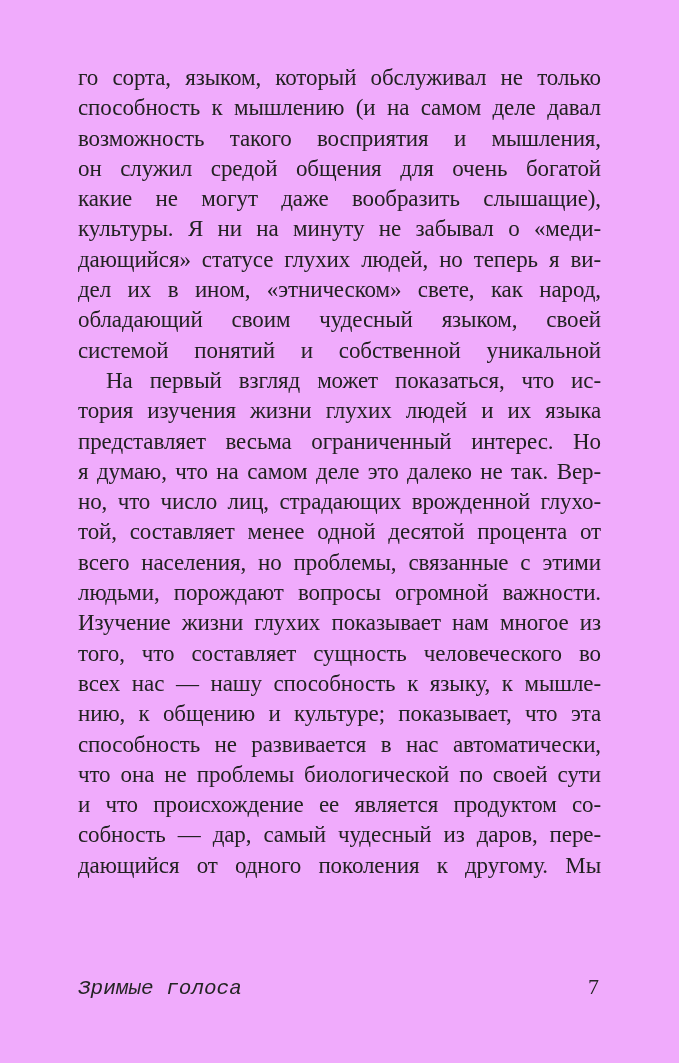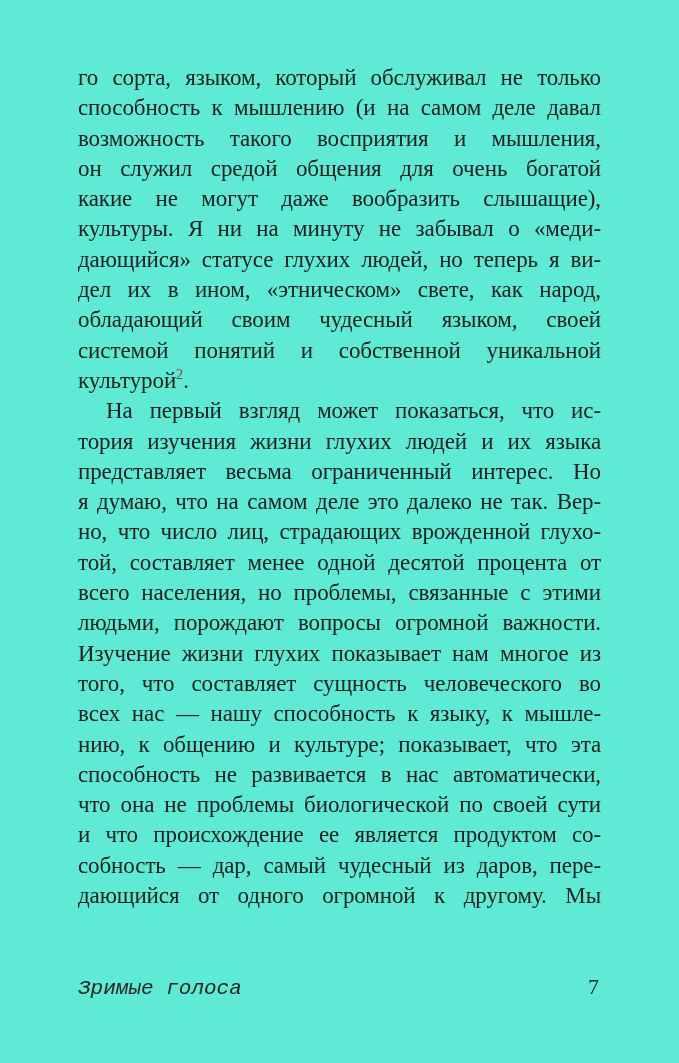--- a/index.html
+++ b/index.html
@@ -7,21 +7,21 @@
     width: 679px;
     height: 1063px;
     background: #ffffff;
     position: relative;
     overflow: hidden;
     font-family: "Liberation Serif", "DejaVu Serif", serif;
   }
   .page {
     position: absolute;
     inset: 0;
-    background: #5eead4;
+    background: #f0abfc;
   }
   .body-text {
     position: absolute;
     left: 78px;
     top: 63px;
     width: 523px;
     font-size: 23px;
     line-height: 30.3px;
     color: #222222;
     word-spacing: -2px;
@@ -72,36 +72,35 @@
       <div class="line just"><span>го сорта, языком, который обслуживал не только</span></div>
       <div class="line just"><span>способность к мышлению (и на самом деле давал</span></div>
       <div class="line just"><span>возможность такого восприятия и мышления,</span></div>
       <div class="line just"><span>он служил средой общения для очень богатой</span></div>
       <div class="line just"><span>какие не могут даже вообразить слышащие),</span></div>
       <div class="line just"><span>культуры. Я ни на минуту не забывал о «меди-</span></div>
       <div class="line just"><span>дающийся» статусе глухих людей, но теперь я ви-</span></div>
       <div class="line just"><span>дел их в ином, «этническом» свете, как народ,</span></div>
       <div class="line just"><span>обладающий своим чудесный языком, своей</span></div>
       <div class="line just"><span>системой понятий и собственной уникальной</span></div>
-      <div class="line"><span>культурой</span><sup class="fn-sup" style="color: rgb(138, 64, 57);">2</sup><span>.</span></div>
       <div class="line just ind"><span>На первый взгляд может показаться, что ис-</span></div>
       <div class="line just"><span>тория изучения жизни глухих людей и их языка</span></div>
       <div class="line just"><span>представляет весьма ограниченный интерес. Но</span></div>
       <div class="line just"><span>я думаю, что на самом деле это далеко не так. Вер-</span></div>
       <div class="line just"><span>но, что число лиц, страдающих врожденной глухо-</span></div>
       <div class="line just"><span>той, составляет менее одной десятой процента от</span></div>
       <div class="line just"><span>всего населения, но проблемы, связанные с этими</span></div>
       <div class="line just"><span>людьми, порождают вопросы огромной важности.</span></div>
       <div class="line just"><span>Изучение жизни глухих показывает нам многое из</span></div>
       <div class="line just"><span>того, что составляет сущность человеческого во</span></div>
       <div class="line just"><span>всех нас — нашу способность к языку, к мышле-</span></div>
       <div class="line just"><span>нию, к общению и культуре; показывает, что эта</span></div>
       <div class="line just"><span>способность не развивается в нас автоматически,</span></div>
       <div class="line just"><span>что она не проблемы биологической по своей сути</span></div>
       <div class="line just"><span>и что происхождение ее является продуктом со-</span></div>
       <div class="line just"><span>собность — дар, самый чудесный из даров, пере-</span></div>
-      <div class="line just"><span>дающийся от одного огромной к другому. Мы</span></div>
+      <div class="line just"><span>дающийся от одного поколения к другому. Мы</span></div>
     </div>
   <div class="footer">
     <span class="running-title">Зримые голоса</span>
     <span class="page-number">7</span>
   </div>
 </div>
 
 </body></html>

